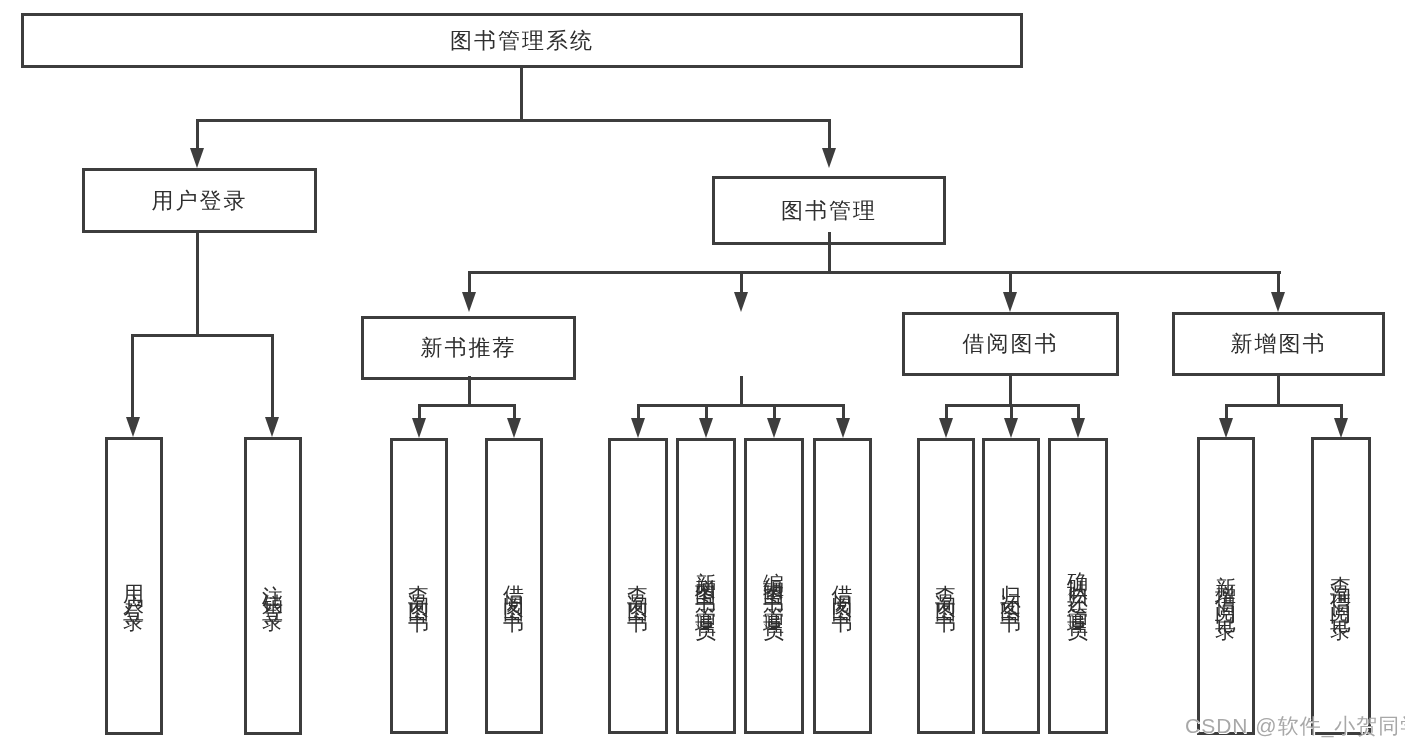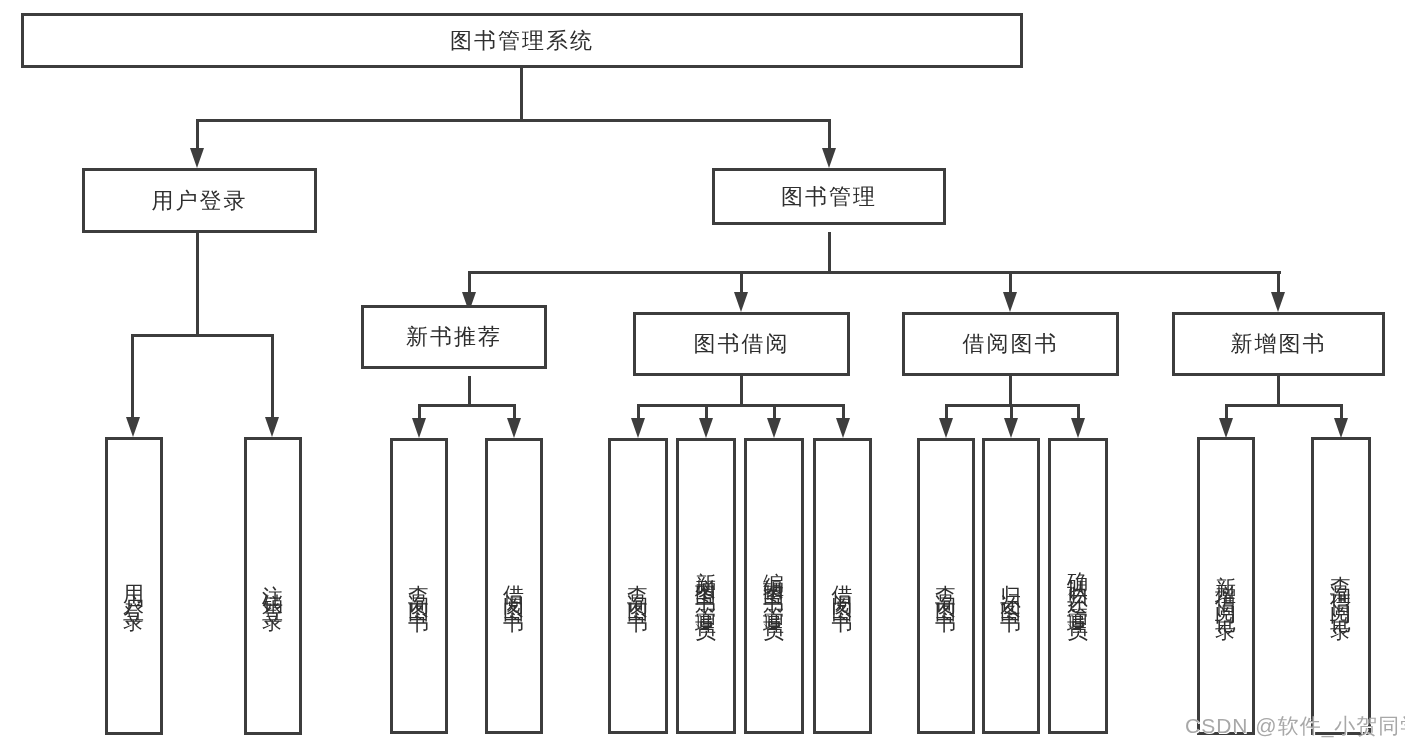--- a/index.html
+++ b/index.html
@@ -64,21 +64,21 @@
   <div class="box hbox" style="left:21px; top:13px; width:1002px; height:55px;">图书管理系统</div>
 
   <div class="vline" style="left:520px; top:68px; height:54px;"></div>
   <div class="hline" style="left:196px; top:119px; width:635px;"></div>
   <div class="vline" style="left:196px; top:119px; height:31px;"></div>
   <div class="ahead" style="left:190px; top:148px;"></div>
   <div class="vline" style="left:828px; top:119px; height:31px;"></div>
   <div class="ahead" style="left:822px; top:148px;"></div>
 
   <div class="box hbox" style="left:82px; top:168px; width:235px; height:65px;">用户登录</div>
-  <div class="box hbox" style="left:712px; top:168px; width:234px; height:57px;">图书管理</div>
+  <div class="box hbox" style="left:712px; top:176px; width:234px; height:69px;">图书管理</div>
 
   <div class="vline" style="left:196px; top:233px; height:104px;"></div>
   <div class="hline" style="left:131px; top:334px; width:143px;"></div>
   <div class="vline" style="left:131px; top:334px; height:85px;"></div>
   <div class="ahead" style="left:126px; top:417px;"></div>
   <div class="vline" style="left:271px; top:334px; height:85px;"></div>
   <div class="ahead" style="left:265px; top:417px;"></div>
 
   <div class="box vbox" style="left:105px; top:437px; width:58px; height:298px;">用户登录</div>
   <div class="box vbox" style="left:244px; top:437px; width:58px; height:298px;">注销登录</div>
@@ -87,22 +87,21 @@
   <div class="hline" style="left:468px; top:271px; width:813px;"></div>
   <div class="vline" style="left:468px; top:271px; height:23px;"></div>
   <div class="ahead" style="left:462px; top:292px;"></div>
   <div class="vline" style="left:740px; top:271px; height:23px;"></div>
   <div class="ahead" style="left:734px; top:292px;"></div>
   <div class="vline" style="left:1009px; top:271px; height:23px;"></div>
   <div class="ahead" style="left:1003px; top:292px;"></div>
   <div class="vline" style="left:1277px; top:271px; height:23px;"></div>
   <div class="ahead" style="left:1271px; top:292px;"></div>
 
-  <div class="box hbox" style="left:361px; top:305px; width:186px; height:64px;">新书推荐</div>
-  <div class="box hbox" style="left:633px; top:312px; width:217px; height:64px;">图书借阅</div>
+  <div class="box hbox" style="left:361px; top:316px; width:215px; height:64px;">新书推荐</div>
   <div class="box hbox" style="left:902px; top:312px; width:217px; height:64px;">借阅图书</div>
   <div class="box hbox" style="left:1172px; top:312px; width:213px; height:64px;">新增图书</div>
 
   <div class="vline" style="left:468px; top:376px; height:31px;"></div>
   <div class="hline" style="left:418px; top:404px; width:98px;"></div>
   <div class="vline" style="left:418px; top:404px; height:16px;"></div>
   <div class="ahead" style="left:412px; top:418px;"></div>
   <div class="vline" style="left:513px; top:404px; height:16px;"></div>
   <div class="ahead" style="left:507px; top:418px;"></div>
 

